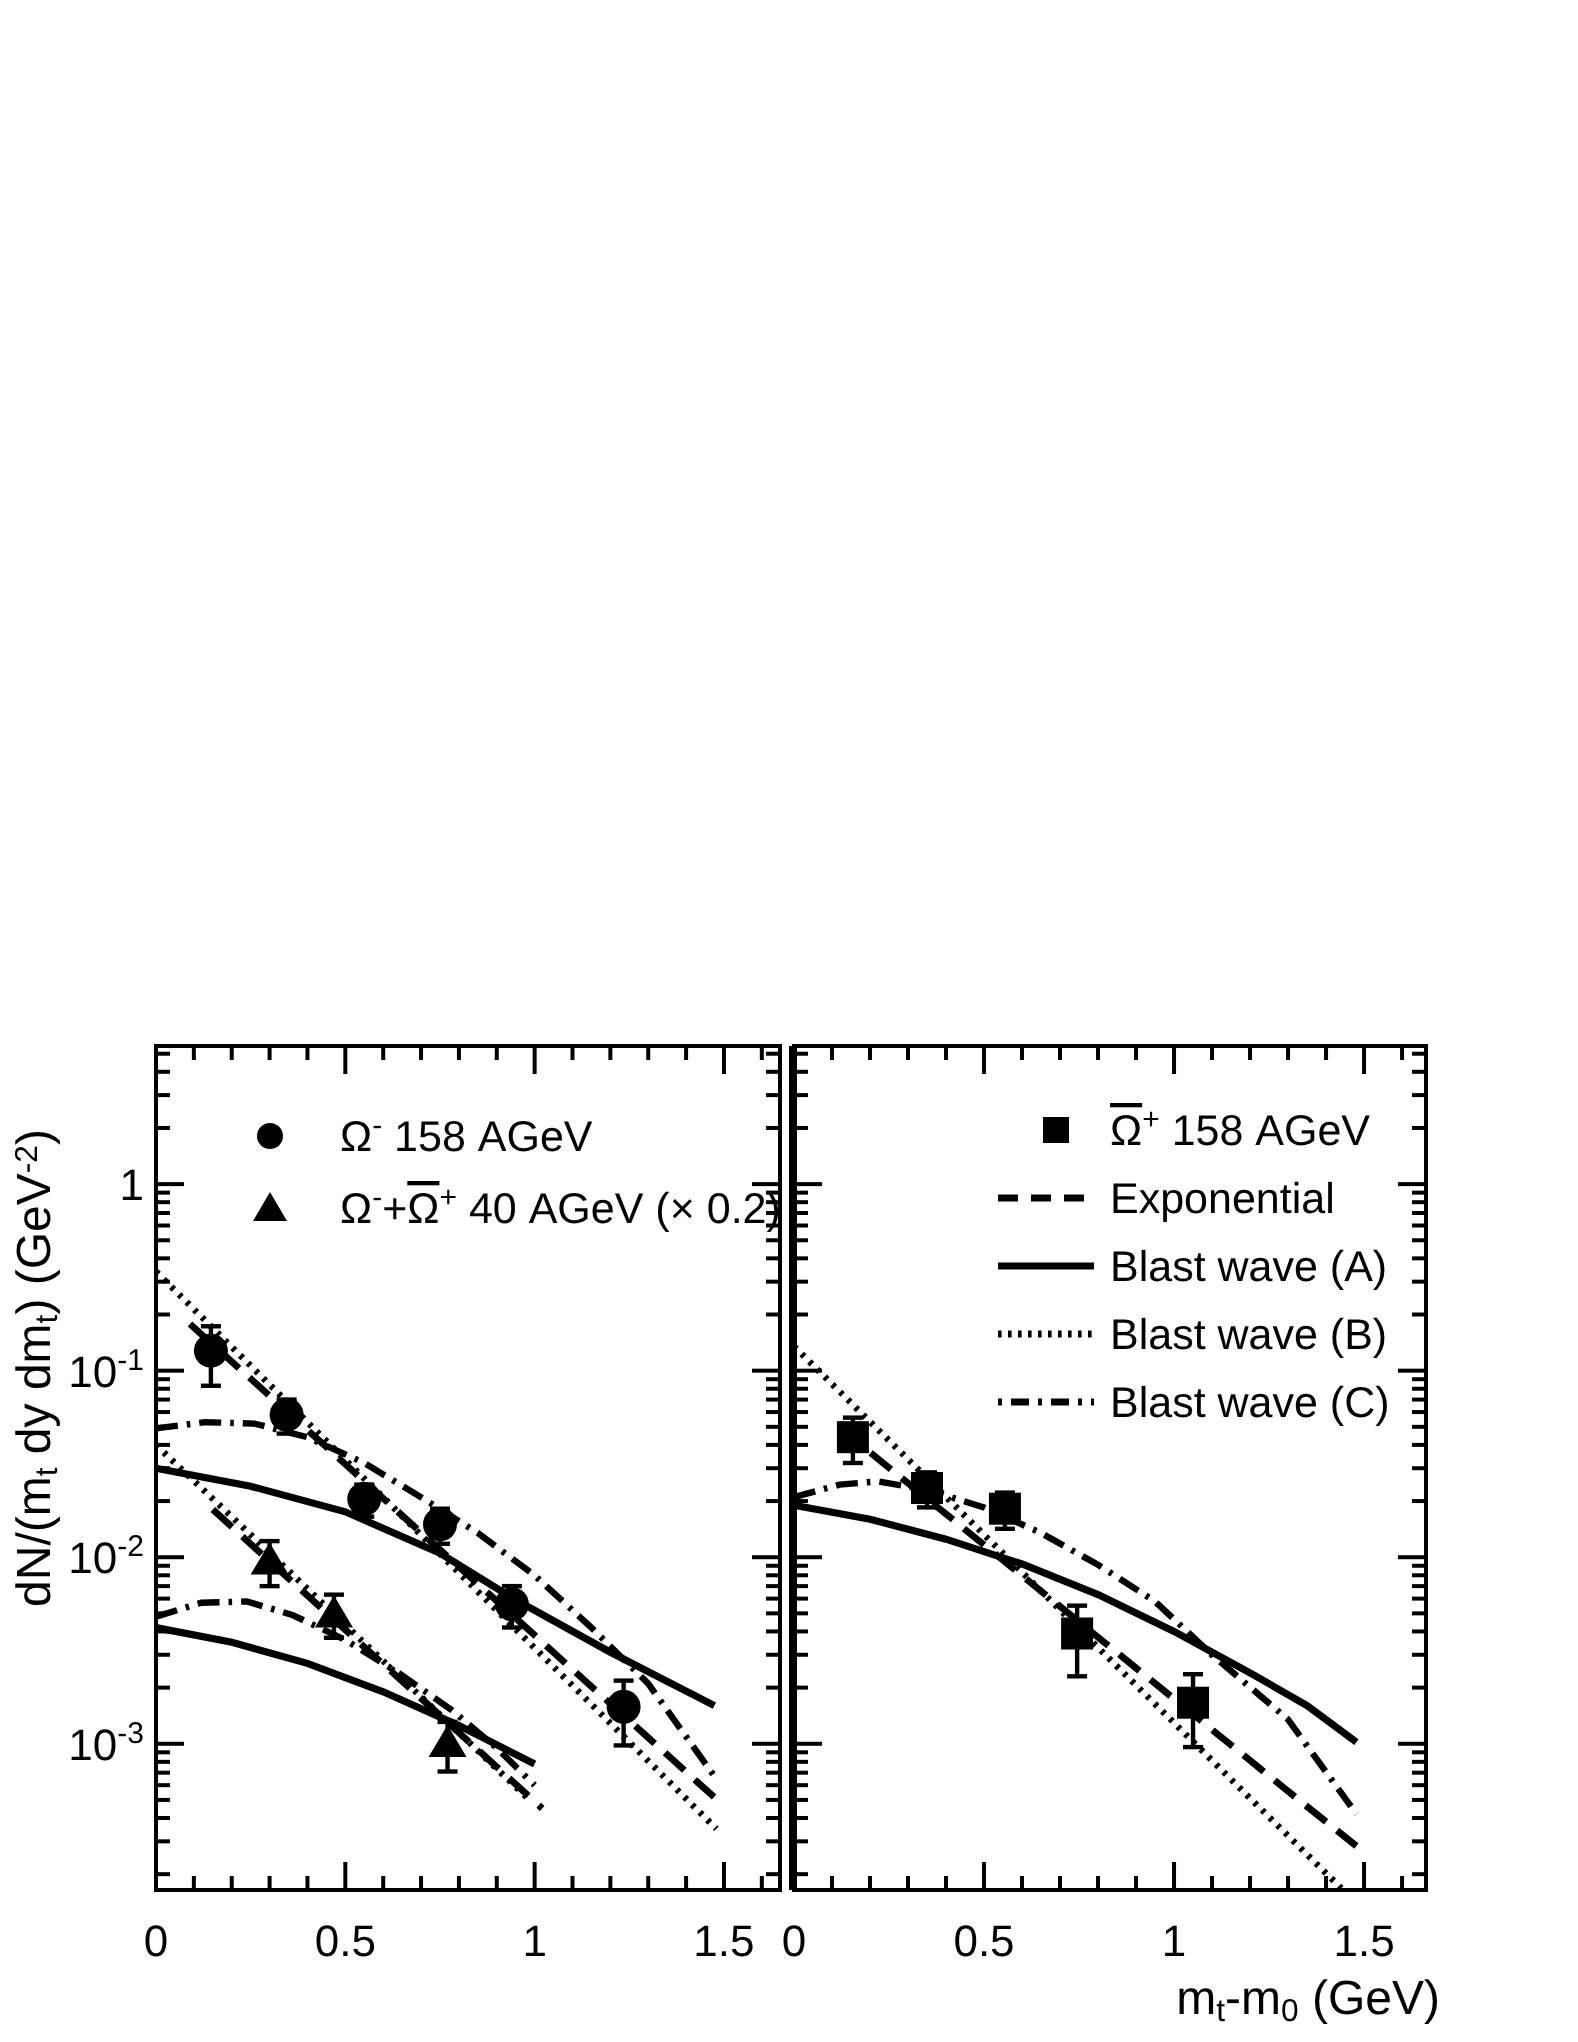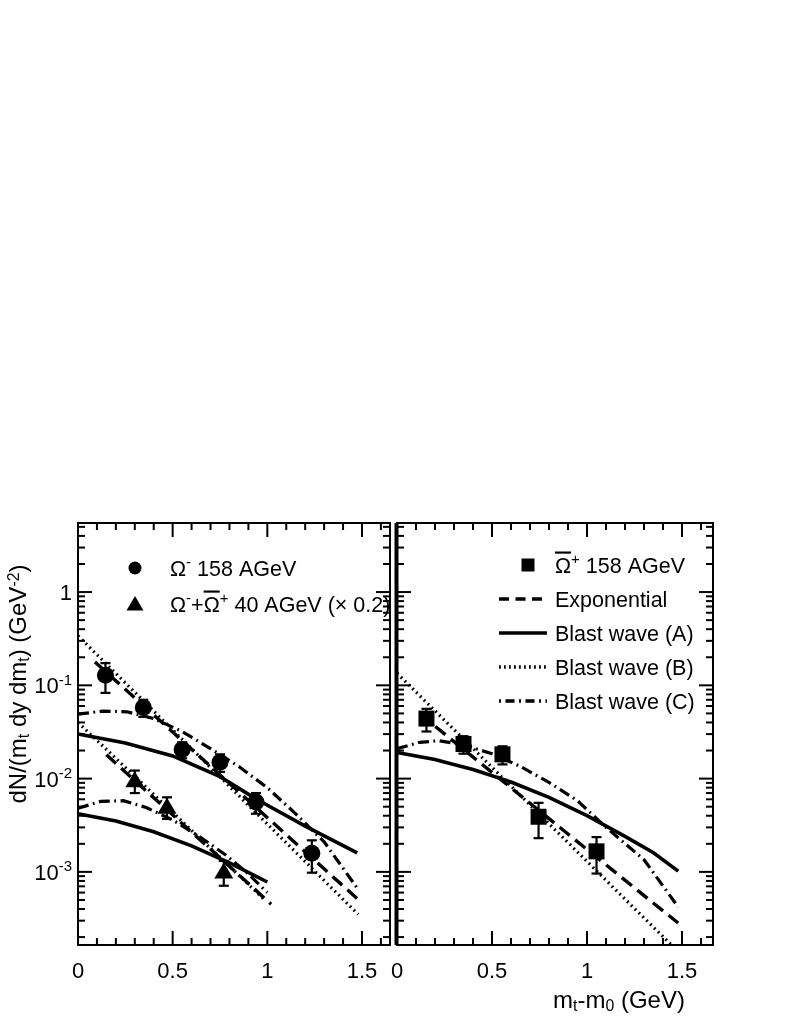--- a/index.html
+++ b/index.html
@@ -3,21 +3,21 @@
 <meta charset="utf-8">
 <style>
   html,body{margin:0;padding:0;background:#ffffff;}
   .figure{
     position:relative;width:789px;height:1021px;background:#ffffff;
     font-family:"Liberation Sans","DejaVu Sans",sans-serif;color:#000;overflow:hidden;
   }
   .figure svg{position:absolute;left:0;top:0;}
   .axis-title{position:absolute;font-size:24px;color:#000;white-space:nowrap;}
   .ytitle{left:4px;top:853px;width:338px;text-align:center;transform:rotate(-90deg);transform-origin:0 0;}
-  .xtitle{left:518px;top:986px;width:202px;text-align:center;}
+  .xtitle{left:518px;top:986px;width:202px;text-align:right;}
   .sup{font-size:66%;vertical-align:0.42em;}
   .sub{font-size:66%;vertical-align:-0.22em;}
 </style>
 </head>
 <body>
 
 <div class="figure">
   <svg id="plot-svg" width="789" height="1021" viewBox="0 0 789 1021">
       <g>
         <clipPath id="clip-left">

